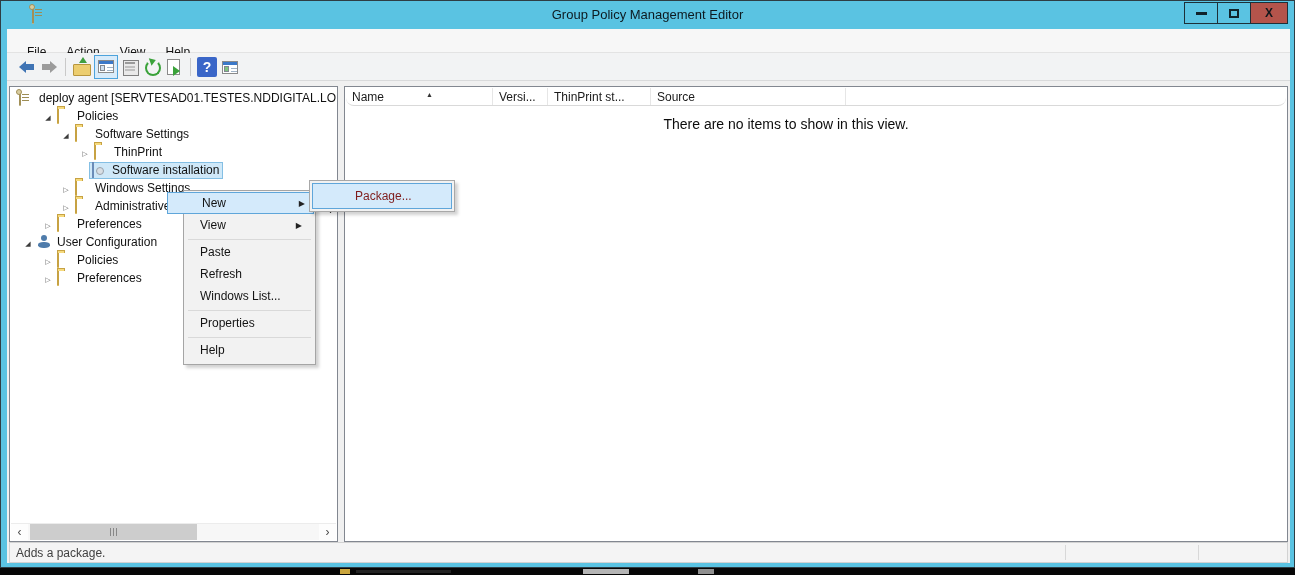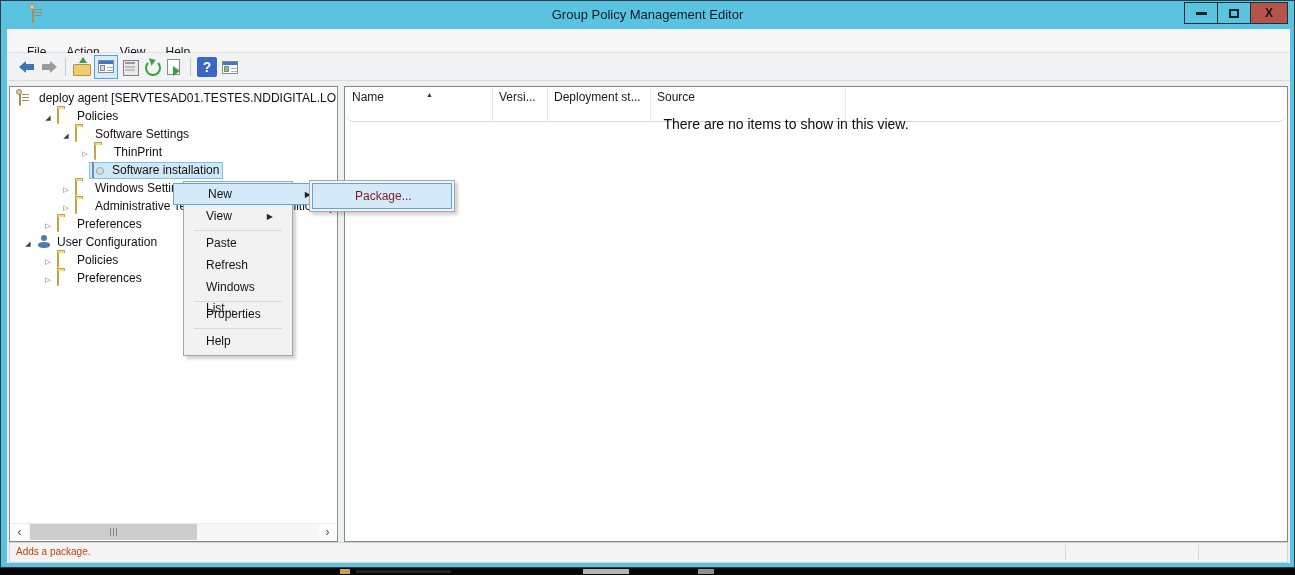--- a/index.html
+++ b/index.html
@@ -117,38 +117,38 @@
   .hscroll { position:absolute; left:1px; right:1px; bottom:1px; height:17px; display:flex;
              background:#f7f7f7; border-top:1px solid #ececec; }
   .sbtn { width:17px; height:100%; background:#fdfdfd; color:#4a4a4a; font-size:12px;
           display:flex; align-items:center; justify-content:center; }
   .strack { position:relative; flex:1; background:#f7f7f7; }
   .sthumb { position:absolute; left:2px; top:0; width:167px; height:100%; background:#cdcdcd;
             display:flex; align-items:center; justify-content:center; gap:2px; }
   .sthumb i { width:1px; height:8px; background:#888; }
 
   
-  .lv-header { position:absolute; left:1px; top:1px; right:1px; height:34px; display:flex;
+  .lv-header { position:absolute; left:1px; top:1px; right:1px; height:18px; display:flex;
                background:#fff; border-bottom:1px solid #d9d9d9;border-radius:8px; }
   .lv-col { position:relative; border-right:1px solid #e6e6e6; font-size:12px; color:#1a1a1a;
             padding:2px 0 0 6px; white-space:nowrap; overflow:hidden; }
   .lv-col.filler { flex:1; border-right:none; }
   .sort-arrow { position:absolute; left:80px; top:3px; font-size:7px; color:#333; }
   .empty-msg { position:absolute; left:0; right:60px; top:29px; text-align:center;
                font-size:14px; color:#0c0c0c; }
 
   
   .statusbar { position:absolute; left:2px; top:513px; width:1279px; height:21px;
                background:#f4f4f4; border:1px solid #d2d2d2; }
-  .status-text { position:absolute; left:6px; top:3px; font-size:10px; color:#c2410c; }
+  .status-text { position:absolute; left:6px; top:3px; font-size:12px; color:#404040; }
   .status-div { position:absolute; top:2px; bottom:2px; width:1px; background:#d8d8d8; }
 
   
-  .ctx-menu { position:absolute; left:176px; top:152px; width:110px; z-index:50;
-              background:#f2f2f2; border:1px solid #a5a5a5; padding:2px 9px;
+  .ctx-menu { position:absolute; left:176px; top:161px; width:133px; z-index:50;
+              background:#f2f2f2; border:1px solid #a5a5a5; padding:2px 3px;
               box-shadow:3px 3px 3px rgba(0,0,0,0.18); }
   .mi { position:relative; height:22px; line-height:21px; font-size:12px; color:#131313; padding-left:13px; }
   .mi .arr { position:absolute; right:10px; top:0; font-size:8px; color:#222; }
   .mi.hl-new { left:-20px; top:-1px; width:147px; background:#d4eafb; border:1px solid #5fa6da;
                padding-left:34px; z-index:55; }
   .mi.hl-new .arr { right:8px; }
   .msep { height:0; border-top:1px solid #d9d9d9; margin:2px 1px; }
 
   .submenu { position:absolute; left:302px; top:151px; width:146px; height:32px; z-index:60;
              background:#f2f2f2; border:1px solid #a8a8a8; box-shadow:3px 3px 3px rgba(0,0,0,0.18); }
@@ -292,21 +292,21 @@
               </div>
           </div>
           <div class="sbtn">›</div>
         </div>
       </div>
 
       <div class="pane" id="right-pane">
         <div class="lv-header">
             <div class="lv-col" style="flex: 0 0 147px;"><span>Name</span><span class="sort-arrow">▲</span></div>
             <div class="lv-col" style="flex: 0 0 55px;"><span>Versi...</span></div>
-            <div class="lv-col" style="flex: 0 0 103px;"><span>Deployment st...</span></div>
+            <div class="lv-col" style="flex: 0 0 103px;"><span>ThinPrint st...</span></div>
             <div class="lv-col" style="flex: 0 0 195px;"><span>Source</span></div>
             <div class="lv-col filler"></div>
           </div>
         <div class="empty-msg">There are no items to show in this view.</div>
       </div>
 
       <div class="statusbar">
         <span class="status-text">Adds a package.</span>
         <span class="status-div" style="left:1055px;"></span>
         <span class="status-div" style="left:1188px;"></span>

